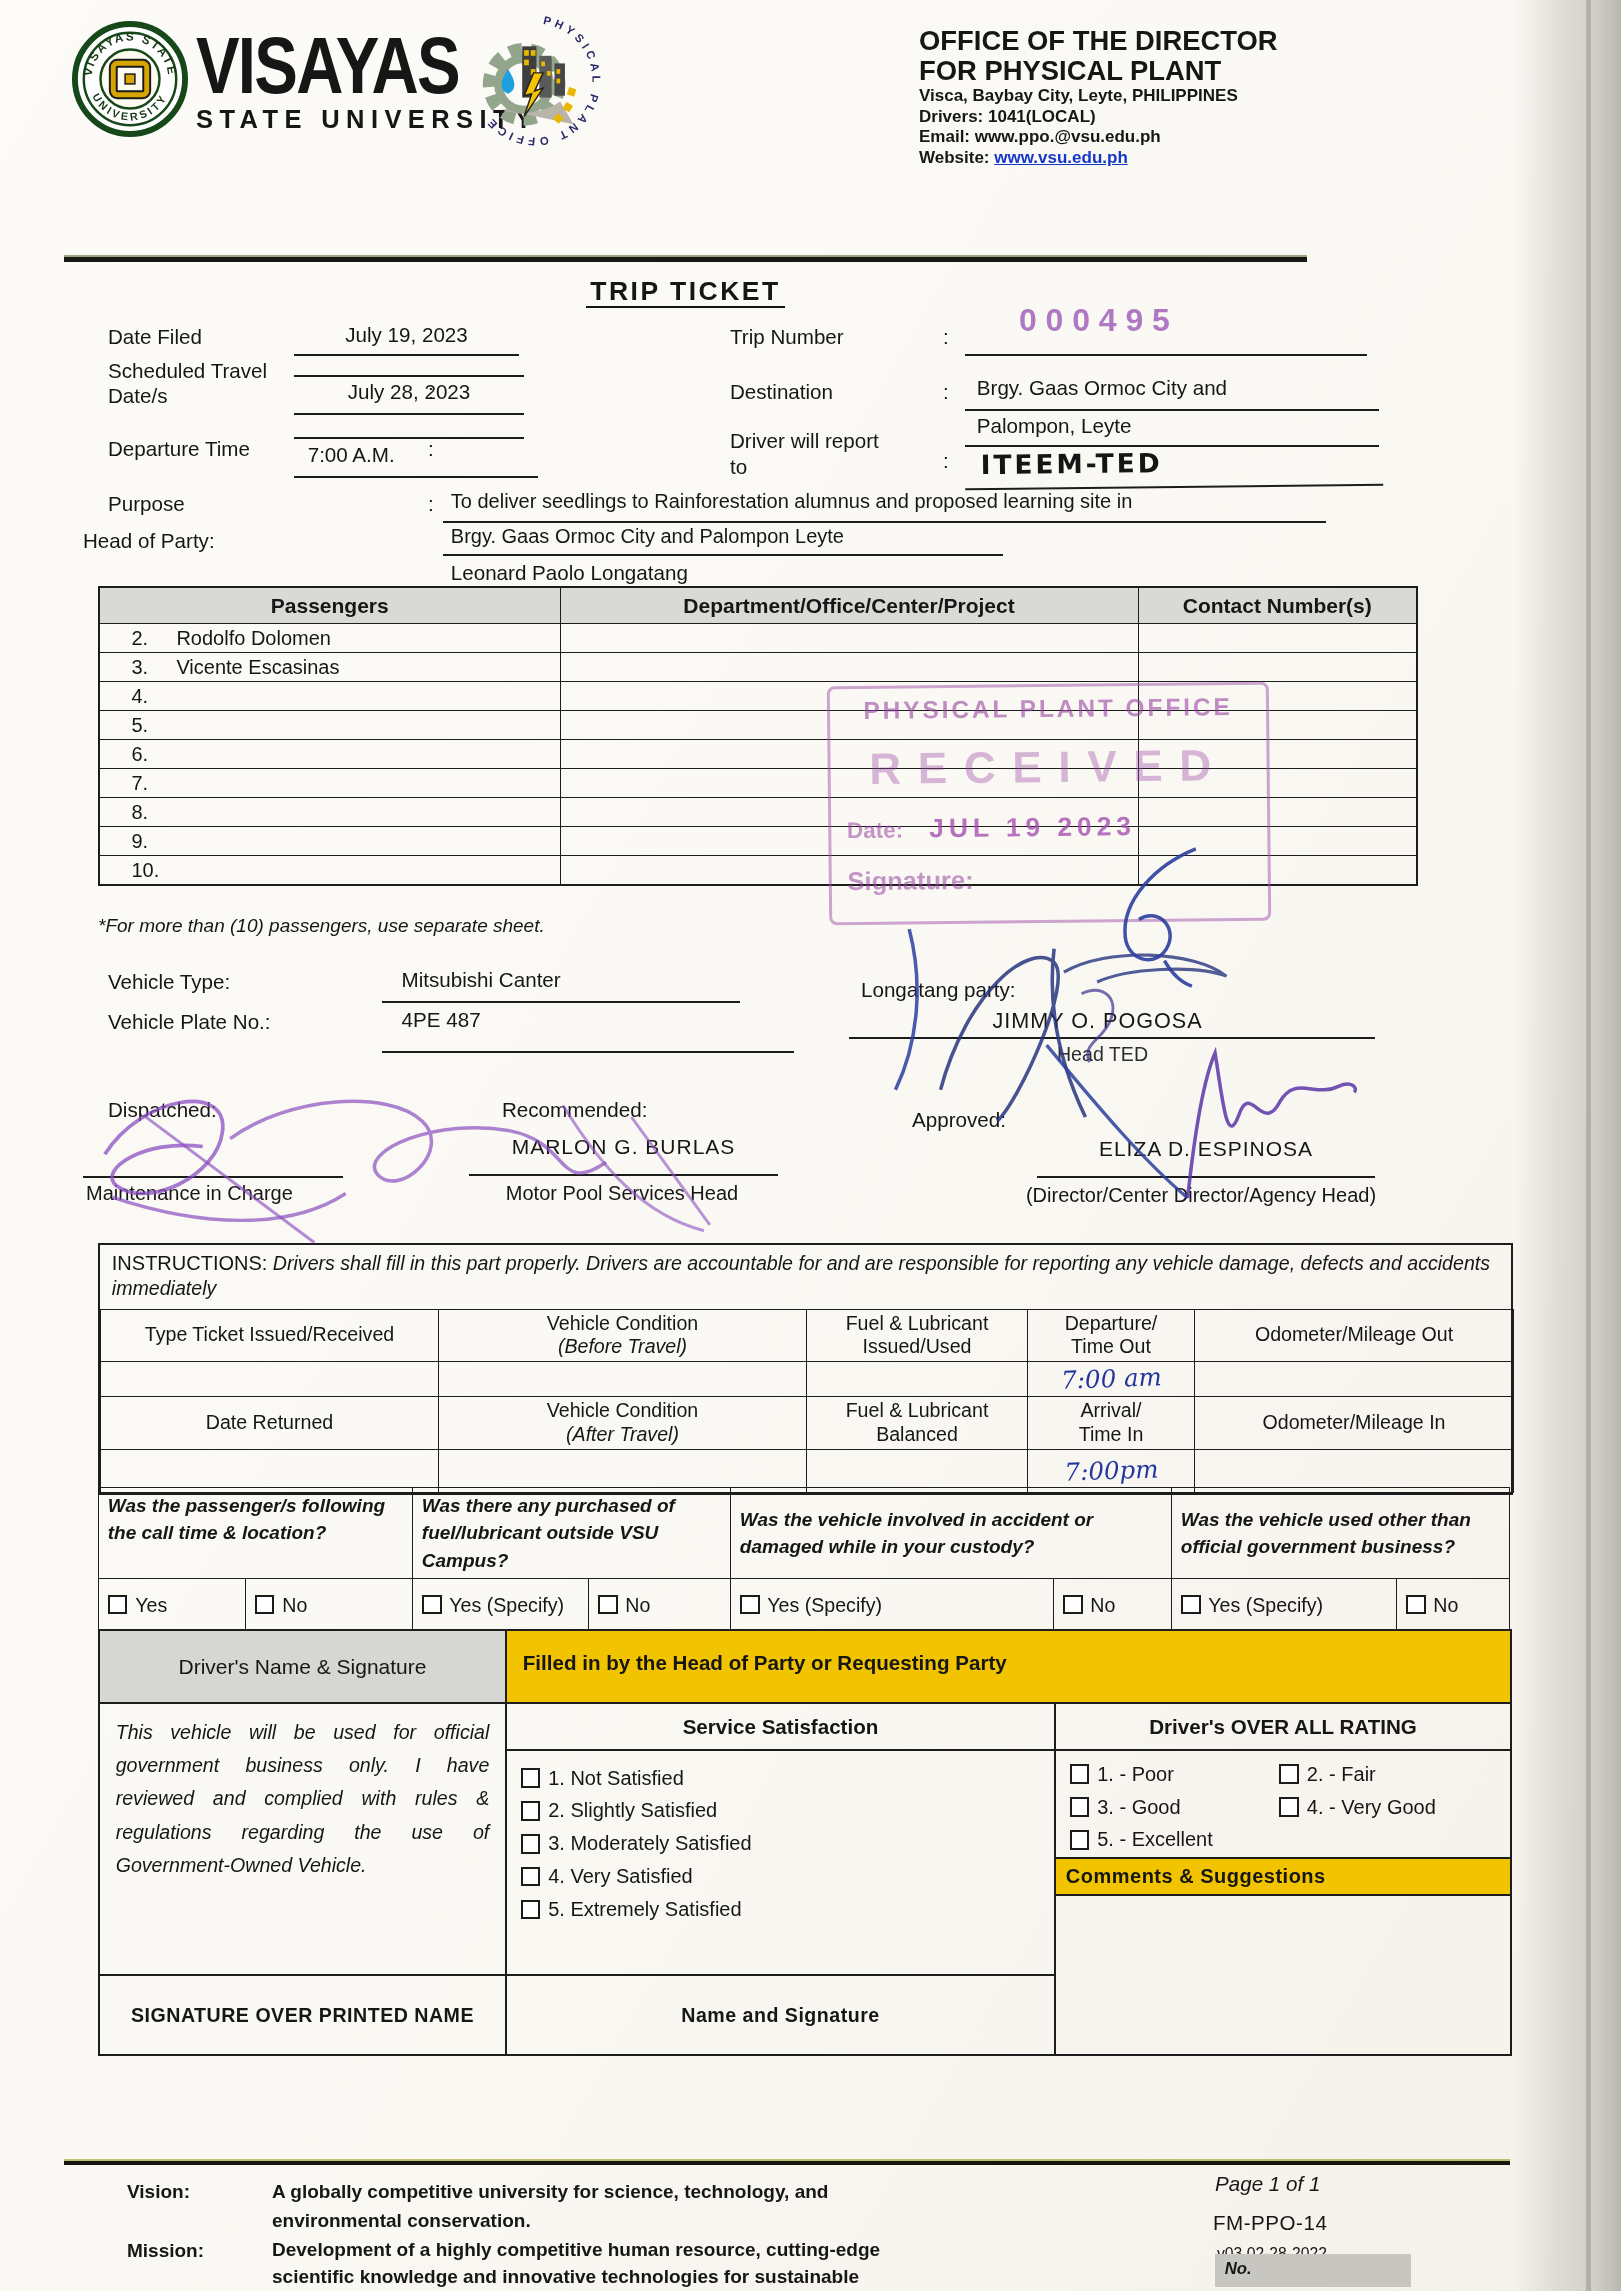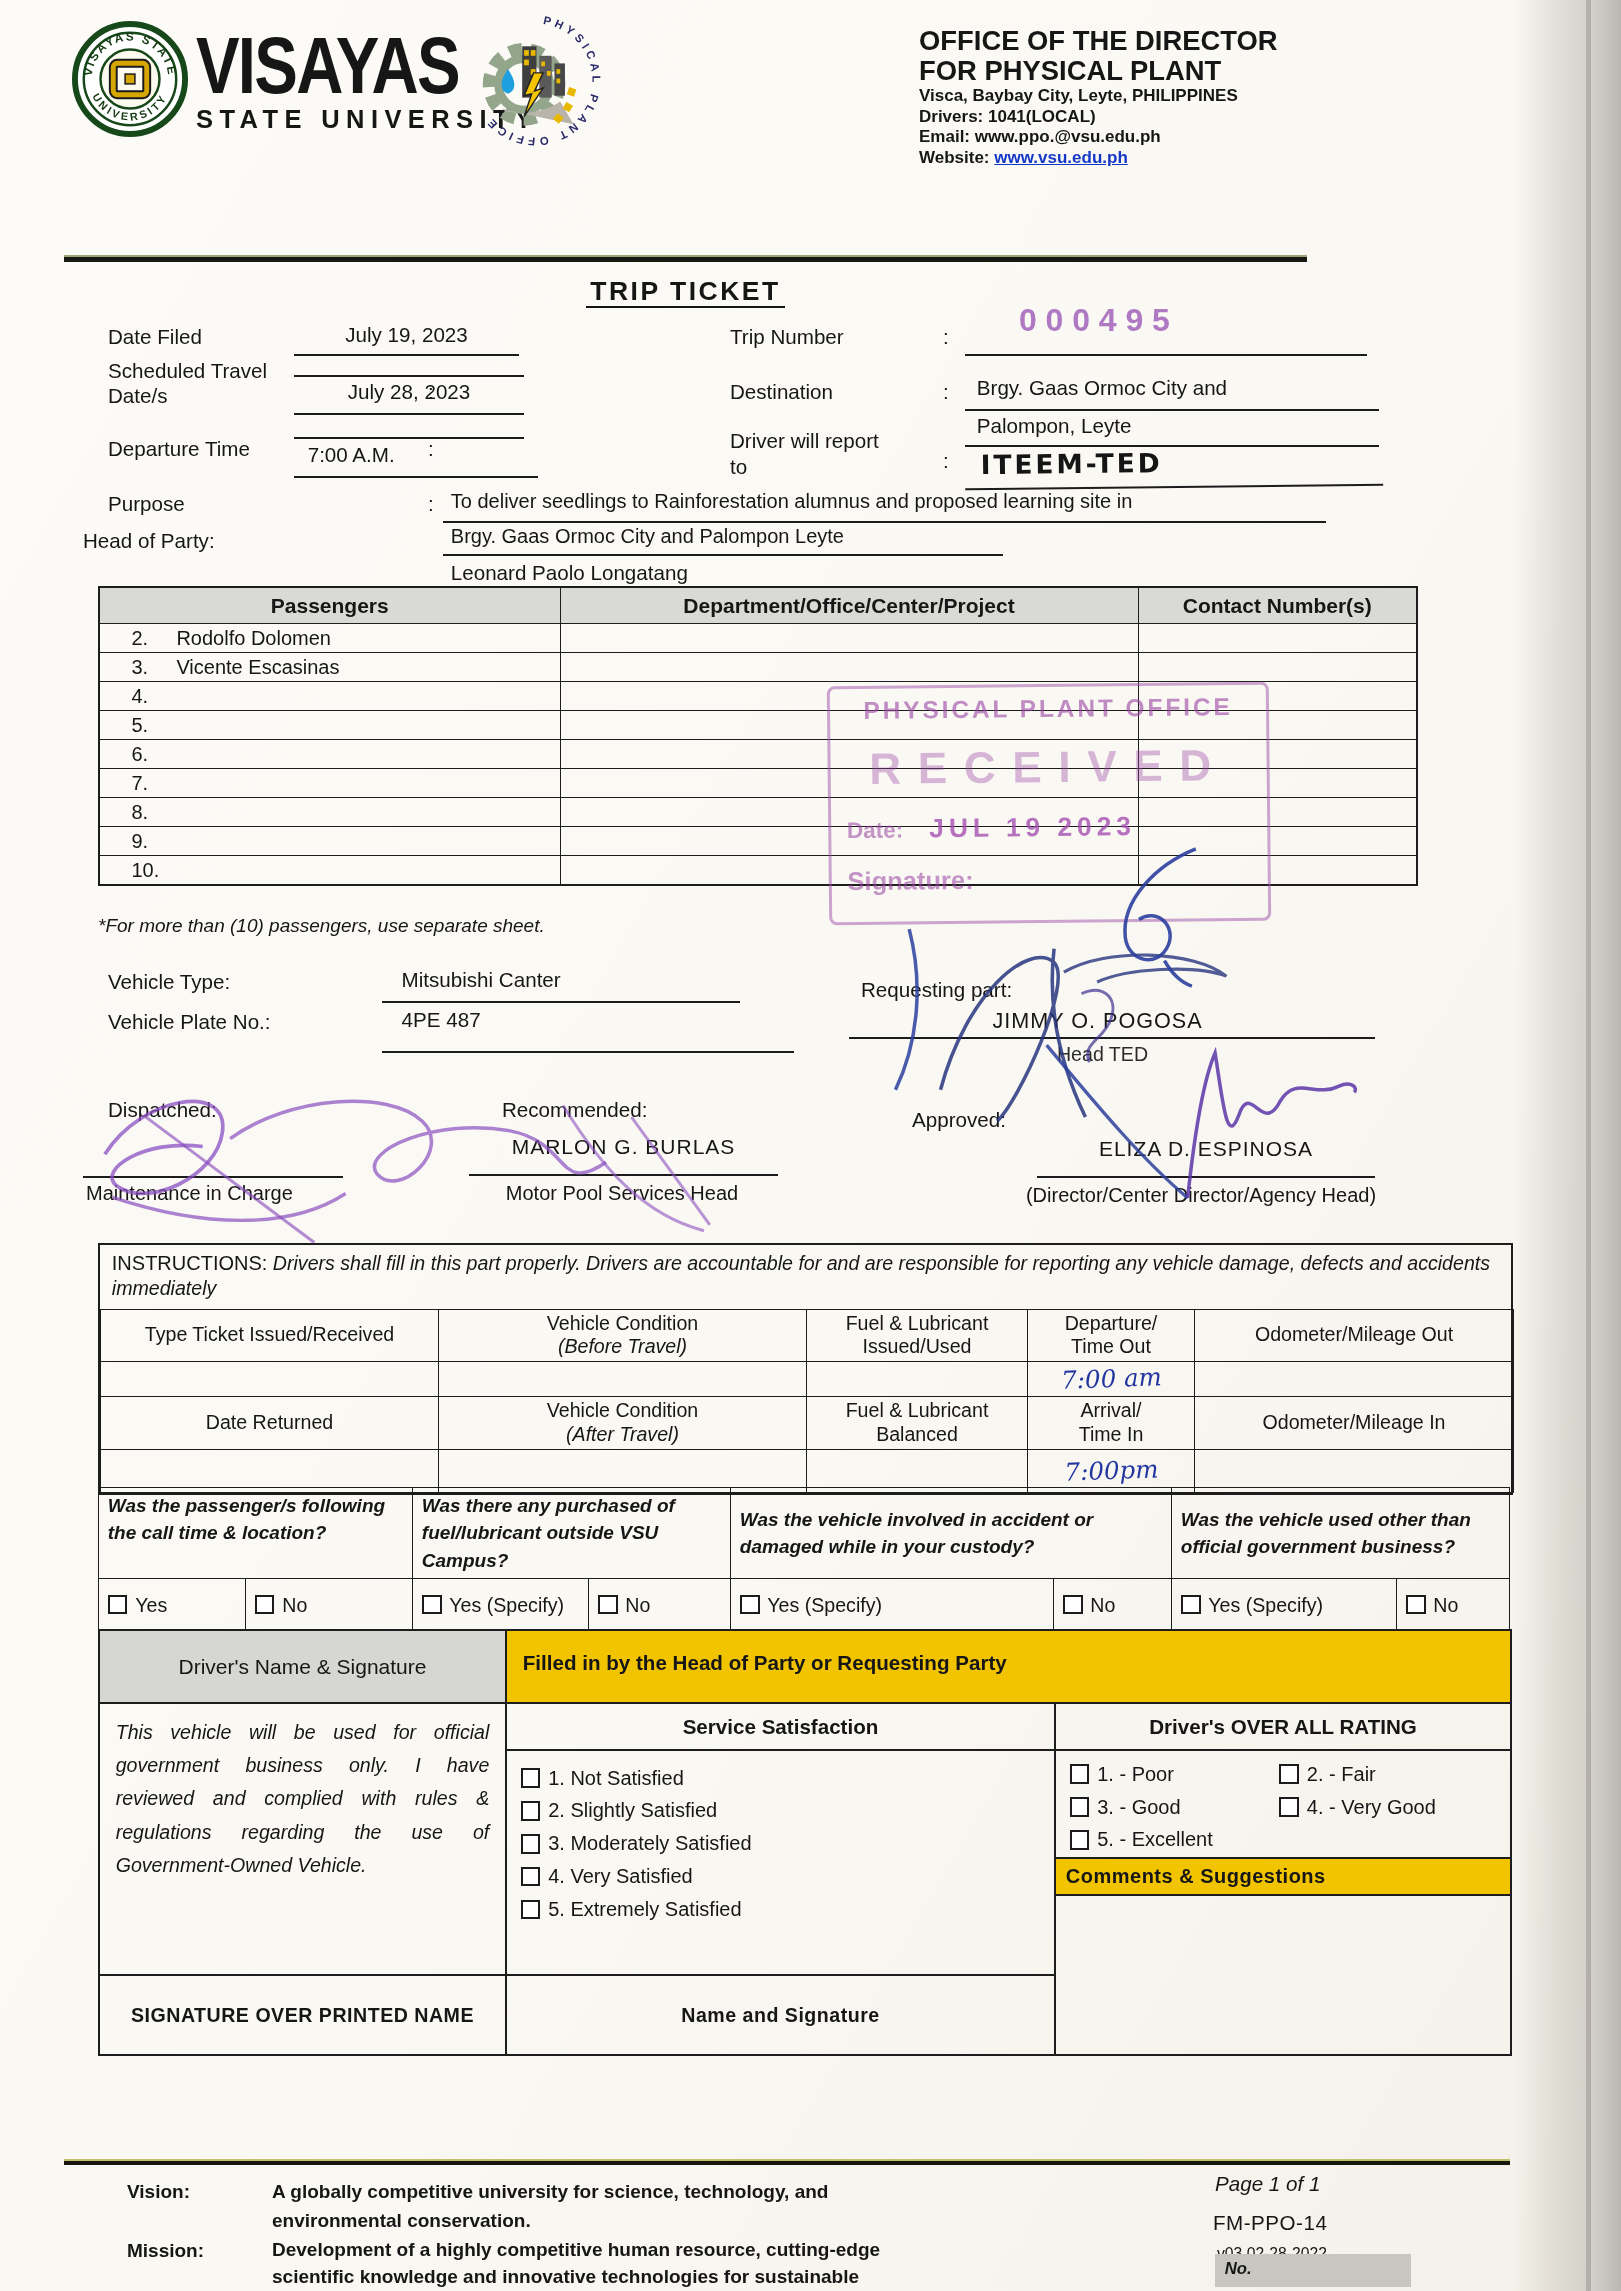--- a/index.html
+++ b/index.html
@@ -246,21 +246,21 @@
     <path d="M120,6 C80,22 44,58 48,96 C51,122 82,128 92,104 C100,84 80,66 62,78 M88,120 C96,134 104,142 116,146" fill="none" stroke="#2b3f9e" stroke-width="3.6" opacity=".9"></path>
   </svg>
 
   <div class="abs i" style="left:98px;top:915px;font-size:19px;">*For more than (10) passengers, use separate sheet.</div>
 
   <div class="abs lb" style="left:108px;top:970px;">Vehicle Type:</div>
   <div class="abs val ul" style="left:382px;top:968px;width:338px;height:33px;padding-left:19.6px;">Mitsubishi Canter</div>
   <div class="abs lb" style="left:108px;top:1010px;">Vehicle Plate No.:</div>
   <div class="abs val ul" style="left:382px;top:1008px;width:392px;height:43px;padding-left:19.6px;">4PE 487</div>
 
-  <div class="abs lb" style="left:861px;top:978px;">Requesting part:</div>
+  <div class="abs lb" style="left:861px;top:978px;">Longatang party:</div>
   <div class="abs ul" style="left:849px;top:996px;width:526px;height:41px;"></div>
   <div class="abs b ctr" style="left:931px;top:1008px;width:333px;font-size:21.6px;letter-spacing:1px;z-index:2;">JIMMY O. POGOSA</div>
   <div class="abs b ctr" style="left:980px;top:1043px;width:245px;font-size:19.6px;color:#2c2c2c;">Head TED</div>
   <svg class="abs sig" style="left:872px;top:925px;z-index:3;" width="372" height="206" viewBox="0 0 380 210">
     <path d="M38,4 C52,58 48,118 24,168" fill="none" stroke="#2b3f9e" stroke-width="3.6" opacity=".85"></path>
     <path d="M70,168 C96,70 160,16 186,38 C206,58 150,180 128,200 M186,24 C178,92 196,150 218,196" fill="none" stroke="#27357e" stroke-width="3.6" opacity=".85"></path>
     <path d="M196,48 C240,22 330,26 362,52 C330,40 260,44 230,58" fill="none" stroke="#27357e" stroke-width="3.2" opacity=".8"></path>
     <path d="M214,70 C236,60 252,74 244,96 C236,118 214,120 222,140" fill="none" stroke="#3c2f8e" stroke-width="3" opacity=".7"></path>
   </svg>
 

